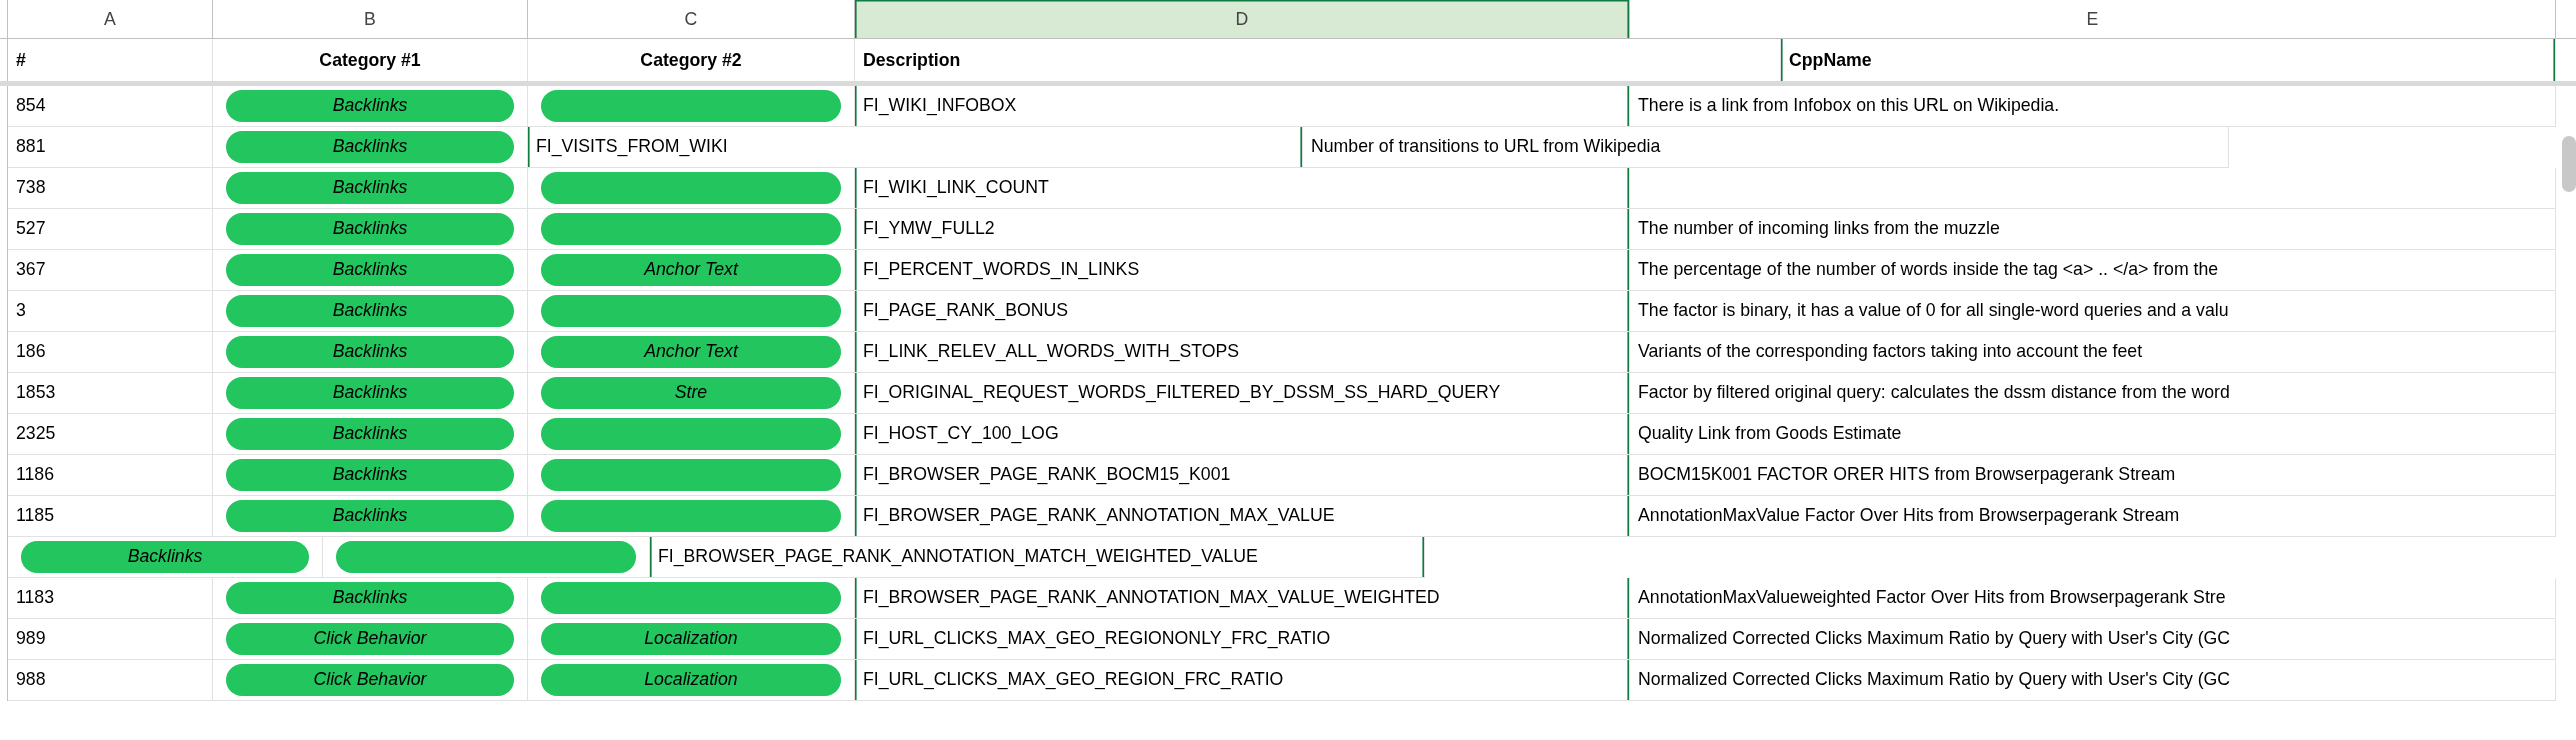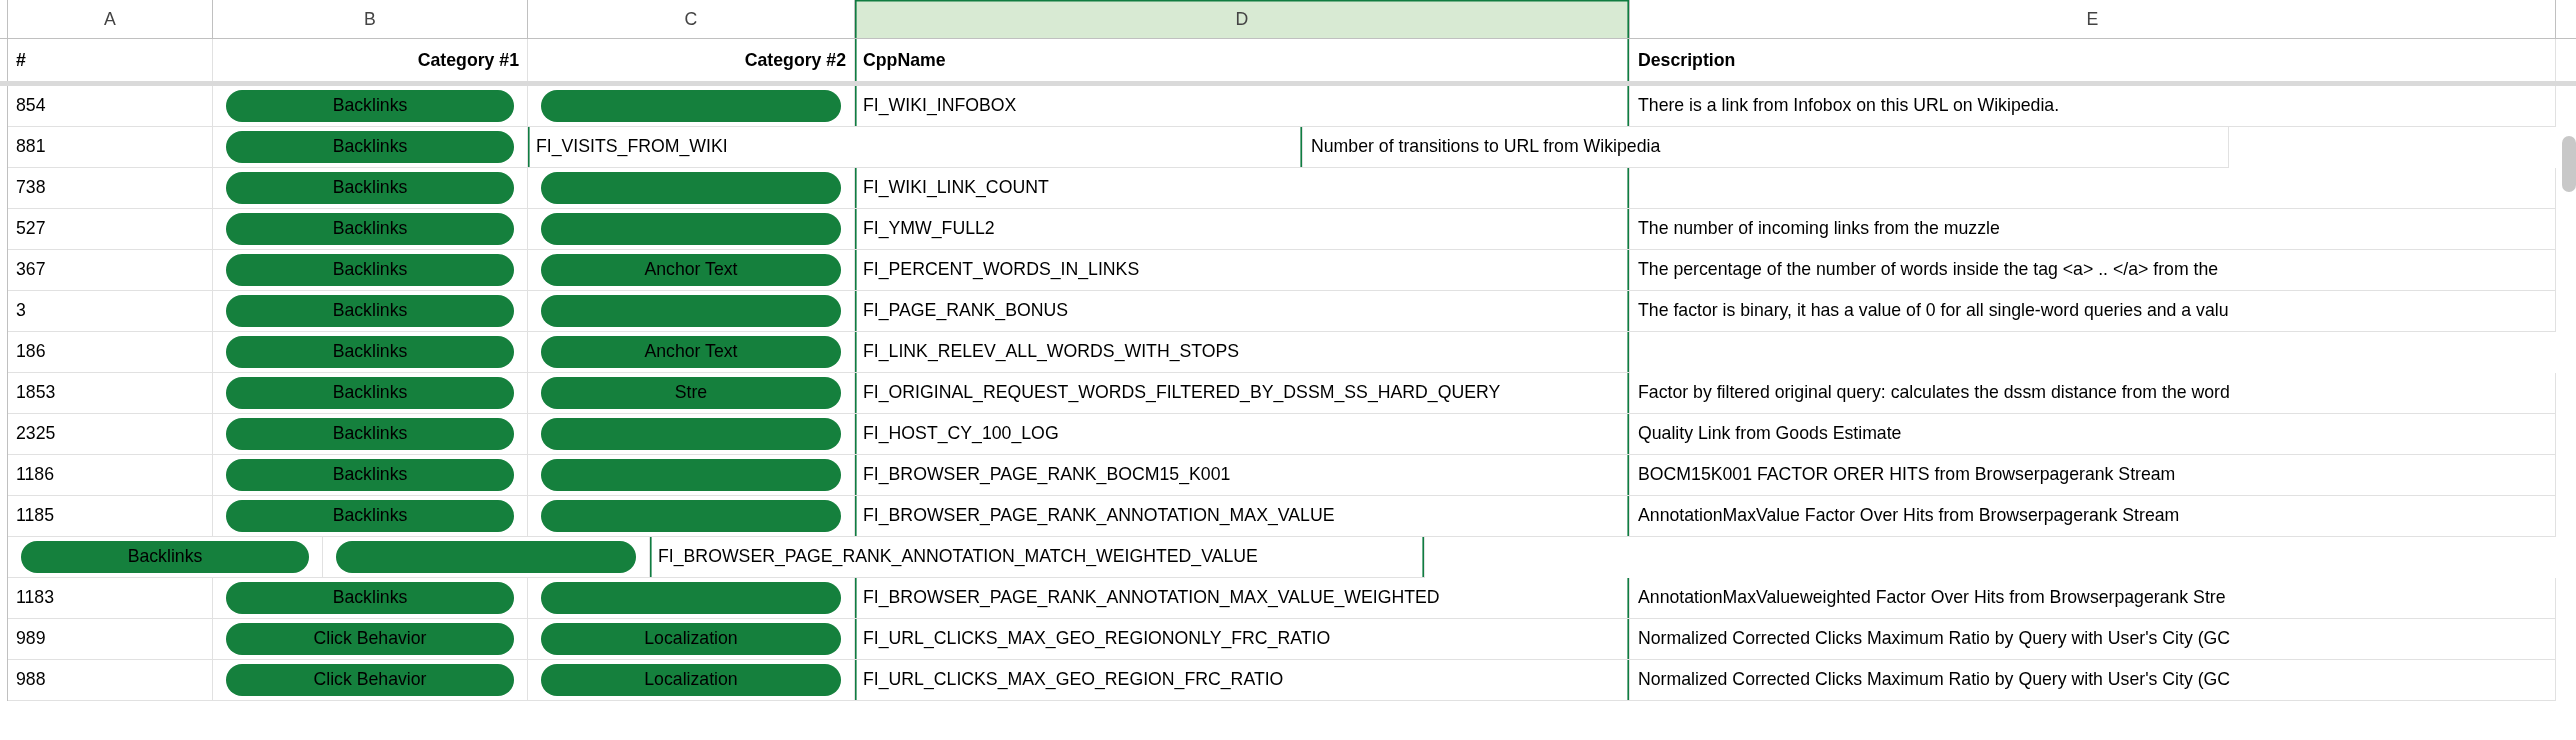--- a/index.html
+++ b/index.html
@@ -93,36 +93,37 @@
     overflow: hidden;
   }
   .cell .inner {
     display: flex;
     align-items: center;
     width: 100%;
     padding: 0 8px;
     white-space: nowrap;
     overflow: hidden;
   }
-  .cell.center .inner { justify-content: flex-end; }
+  .cell.center .inner { justify-content: center; }
 
   
   .pill-cell .inner {
     padding: 3.2px 13px;
   }
   .pill {
-    background: #15803d;
+    background: #22c55e;
     border-radius: 17.7px;
     height: 32px;
     width: 100%;
     display: flex;
     align-items: center;
     justify-content: center;
     font-size: 17.7px;
     color: #000;
+    font-style: italic;
   }
   .pill.empty {
     
   }
 
   
   .col-D.cell,
   .col-D.col-header {
     box-shadow: inset 1.6px 0 0 0 #107c41, inset -1.6px 0 0 0 #107c41;
   }
@@ -183,30 +184,30 @@
     <div class="cell col-B center">
         <div class="inner">
           <span>Category #1</span>
         </div>
       </div>
     <div class="cell col-C center">
         <div class="inner">
           <span>Category #2</span>
         </div>
       </div>
+    <div class="cell col-E">
+        <div class="inner">
+          <span>Description</span>
+        </div>
+      </div>
     <div class="cell col-D">
         <div class="inner">
           <span>CppName</span>
         </div>
       </div>
-    <div class="cell col-E">
-        <div class="inner">
-          <span>Description</span>
-        </div>
-      </div>
   </div>
 
   <div class="freeze-bar"></div>
 
   <div class="rows">
 
     <div class="row">
       <div class="row-number-spacer"></div>
       <div class="cell col-A">
           <div class="inner">
@@ -388,20 +389,25 @@
           </div>
         </div>
       <div class="cell col-C pill-cell">
           <div class="inner">
             <div class="pill">Anchor Text</div>
           </div>
         </div>
       <div class="cell col-D">
           <div class="inner">
             <span>FI_LINK_RELEV_ALL_WORDS_WITH_STOPS</span>
+          </div>
+        </div>
+      <div class="cell col-E">
+          <div class="inner">
+            <span>Variants of the corresponding factors taking into account the feet</span>
           </div>
         </div>
     </div>
 
     <div class="row">
       <div class="row-number-spacer"></div>
       <div class="cell col-A">
           <div class="inner">
             <span>1853</span>
           </div>

